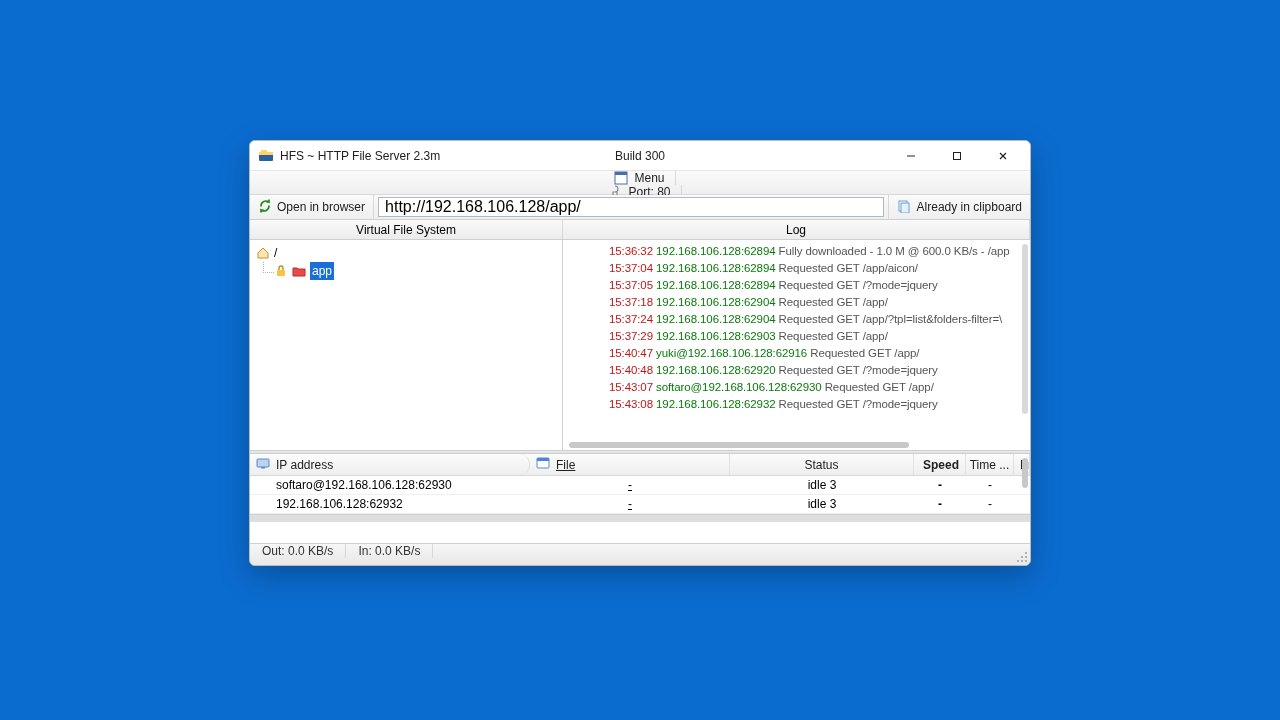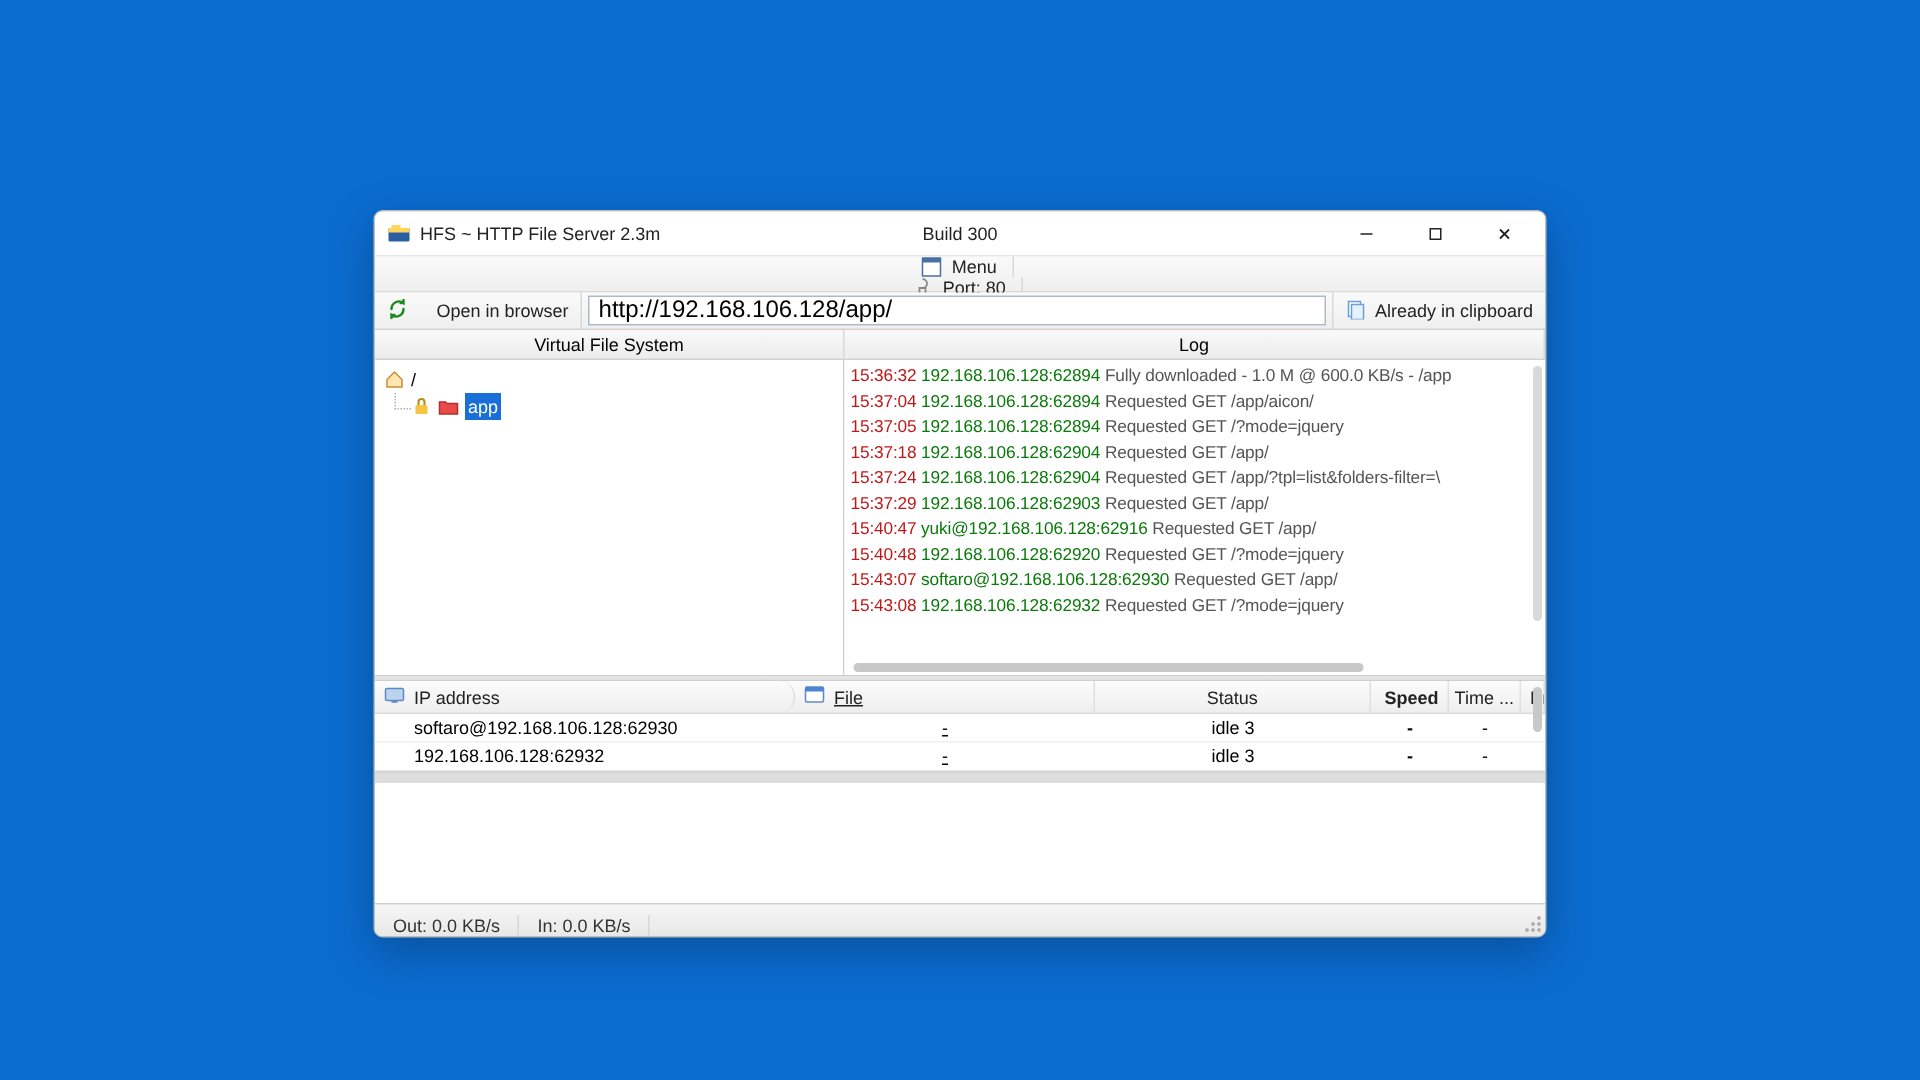--- a/index.html
+++ b/index.html
@@ -1,21 +1,21 @@
 <!DOCTYPE html>
 <html><head>
 <meta charset="utf-8">
 <style>
 * { margin: 0; padding: 0; box-sizing: border-box; font-family: "Segoe UI", Tahoma, sans-serif; }
 body { background: #0b6cd0; width: 1280px; height: 720px; overflow: hidden; position: relative; }
 
 .win {
   position: absolute;
   left: 249px; top: 140px;
-  width: 782px; height: 485px;
+  width: 782px; height: 426px;
   background: #fff;
   border: 1px solid #bbb;
   border-radius: 6px;
   box-shadow: 0 10px 30px rgba(0,0,0,.25);
   display: flex; flex-direction: column;
   overflow: hidden;
 }
 
 
 .titlebar {
@@ -40,21 +40,21 @@
 .toolbar .tb-item { display: flex; align-items: center; padding: 0 10px; height: 100%; border-right: 1px solid #d8d8d8; gap: 6px;}
 .toolbar .tb-icon { width: 14px; height: 14px; }
 
 
 .addrbar {
   height: 25px; display: flex; align-items: center;
   background: linear-gradient(#fafafa,#efefef);
   border-bottom: 1px solid #cfcfcf;
   font-size: 12px; color: #222;
 }
-.addrbar .open-browser { display:flex; align-items:center; gap:19px; padding: 0 8px; border-right:1px solid #d8d8d8; height:100%;text-align:right;}
+.addrbar .open-browser { display:flex; align-items:center; gap:5px; padding: 0 8px; border-right:1px solid #d8d8d8; height:100%;text-align:right;}
 .addrbar .url {
   flex:1; height:20px; margin:0 4px; padding:0 6px;
   border:1px solid #aeb9c7; background:#fff; font-size:16px; line-height:18px;
 }
 .addrbar .clipbox { display:flex; align-items:center; gap:6px; padding: 0 8px; border-left:1px solid #d8d8d8; height:100%;}
 
 
 .colheads { display:flex; height:20px; background: linear-gradient(#f9f9f9,#ececec); border-bottom:1px solid #cfcfcf; font-size:12px;}
 .colheads .ch { text-align:center; line-height:20px; border-right:1px solid #d8d8d8;}
 .ch-vfs { width: 313px;}
@@ -66,41 +66,41 @@
 .vfs-row { display:flex; align-items:center; gap:4px; line-height:18px;}
 .vfs-indent { margin-left: 18px; position:relative;}
 .vfs-indent::before {
   content:""; position:absolute; left:-11px; top:0; height:10px; width:10px;
   border-left:1px dotted #b0b0b0; border-bottom:1px dotted #b0b0b0;
 }
 .tree-icon { width:14px; height:14px; display:inline-block;}
 .sel { background:#1a6ed8; color:#fff; padding:0 2px;}
 
 .log-pane { flex:1; background:#fff; font-size:11.5px; padding:3px 4px 0 4px; position:relative; overflow:hidden;}
-.log-line { white-space:nowrap; line-height:17px; letter-spacing:-.1px;}
+.log-line { white-space:nowrap; line-height:17px; letter-spacing:-.1px;margin-left:42px;}
 .t-time { color:#c01818; }
 .t-ip   { color:#0a7a0a; }
 .t-msg  { color:#555; }
 .log-vsb { position:absolute; right:2px; top:4px; width:6px; height:170px; background:#d9d9d9; border-radius:3px;}
 .log-hsb-track { position:absolute; left:6px; right:14px; bottom:2px; height:6px;}
 .log-hsb { position:absolute; left:0; width:340px; height:6px; background:#c8c8c8; border-radius:3px;}
 
 
 .conn-divider { height:4px; background:linear-gradient(#eaeaea,#e0e0e0); border-top:1px solid #cfcfcf; border-bottom:1px solid #cfcfcf;}
 .conn-head { height:22px; display:flex; background:linear-gradient(#fcfcfc,#eee); border-bottom:1px solid #d8d8d8; font-size:12px; color:#222;}
 .conn-head .cc { display:flex; align-items:center; padding:0 6px; gap:6px; border-right:1px solid #e0e0e0; overflow:hidden; white-space:nowrap;}
 .c-ip{width:280px;border-radius:10px;} .c-file{width:200px;text-decoration:underline;} .c-status{width:184px; justify-content:center;} .c-speed{width:52px; justify-content:flex-end;font-weight:bold;} .c-time{width:48px; justify-content:center;} .c-prog{flex:1;}
 .conn-rows { font-size:12px; }
 .conn-row { height:19px; display:flex; align-items:center; border-bottom:1px solid #f0f0f0;}
 .conn-row .rc { padding:0 6px; overflow:hidden; white-space:nowrap;}
 .rc.c-ip{padding-left:26px;} .rc.c-file,.rc.c-speed,.rc.c-time{text-align:center;} .rc.c-status{text-align:center;}
 .conn-hsb { height:8px; background:#dedede; border-top:1px solid #cfcfcf;}
 
 
-.statusbar { margin-top:auto; height:22px; background:linear-gradient(#f6f6f6,#e8e8e8); border-top:1px solid #cfcfcf; display:flex; align-items:flex-end; font-size:12px; color:#333; position:relative;}
+.statusbar { margin-top:auto; height:22px; background:linear-gradient(#f6f6f6,#e8e8e8); border-top:1px solid #cfcfcf; display:flex; align-items:flex-start; font-size:12px; color:#333; position:relative;}
 .statusbar .sb-item{ padding:0 12px; border-right:1px solid #d8d8d8;}
 .grip { position:absolute; right:2px; bottom:2px; width:12px; height:12px;
   background:
    radial-gradient(circle at 10px 10px,#b0b0b0 1px,transparent 1.5px),
    radial-gradient(circle at 6px 10px,#b0b0b0 1px,transparent 1.5px),
    radial-gradient(circle at 10px 6px,#b0b0b0 1px,transparent 1.5px),
    radial-gradient(circle at 2px 10px,#b0b0b0 1px,transparent 1.5px),
    radial-gradient(circle at 6px 6px,#b0b0b0 1px,transparent 1.5px),
    radial-gradient(circle at 10px 2px,#b0b0b0 1px,transparent 1.5px);
 }

